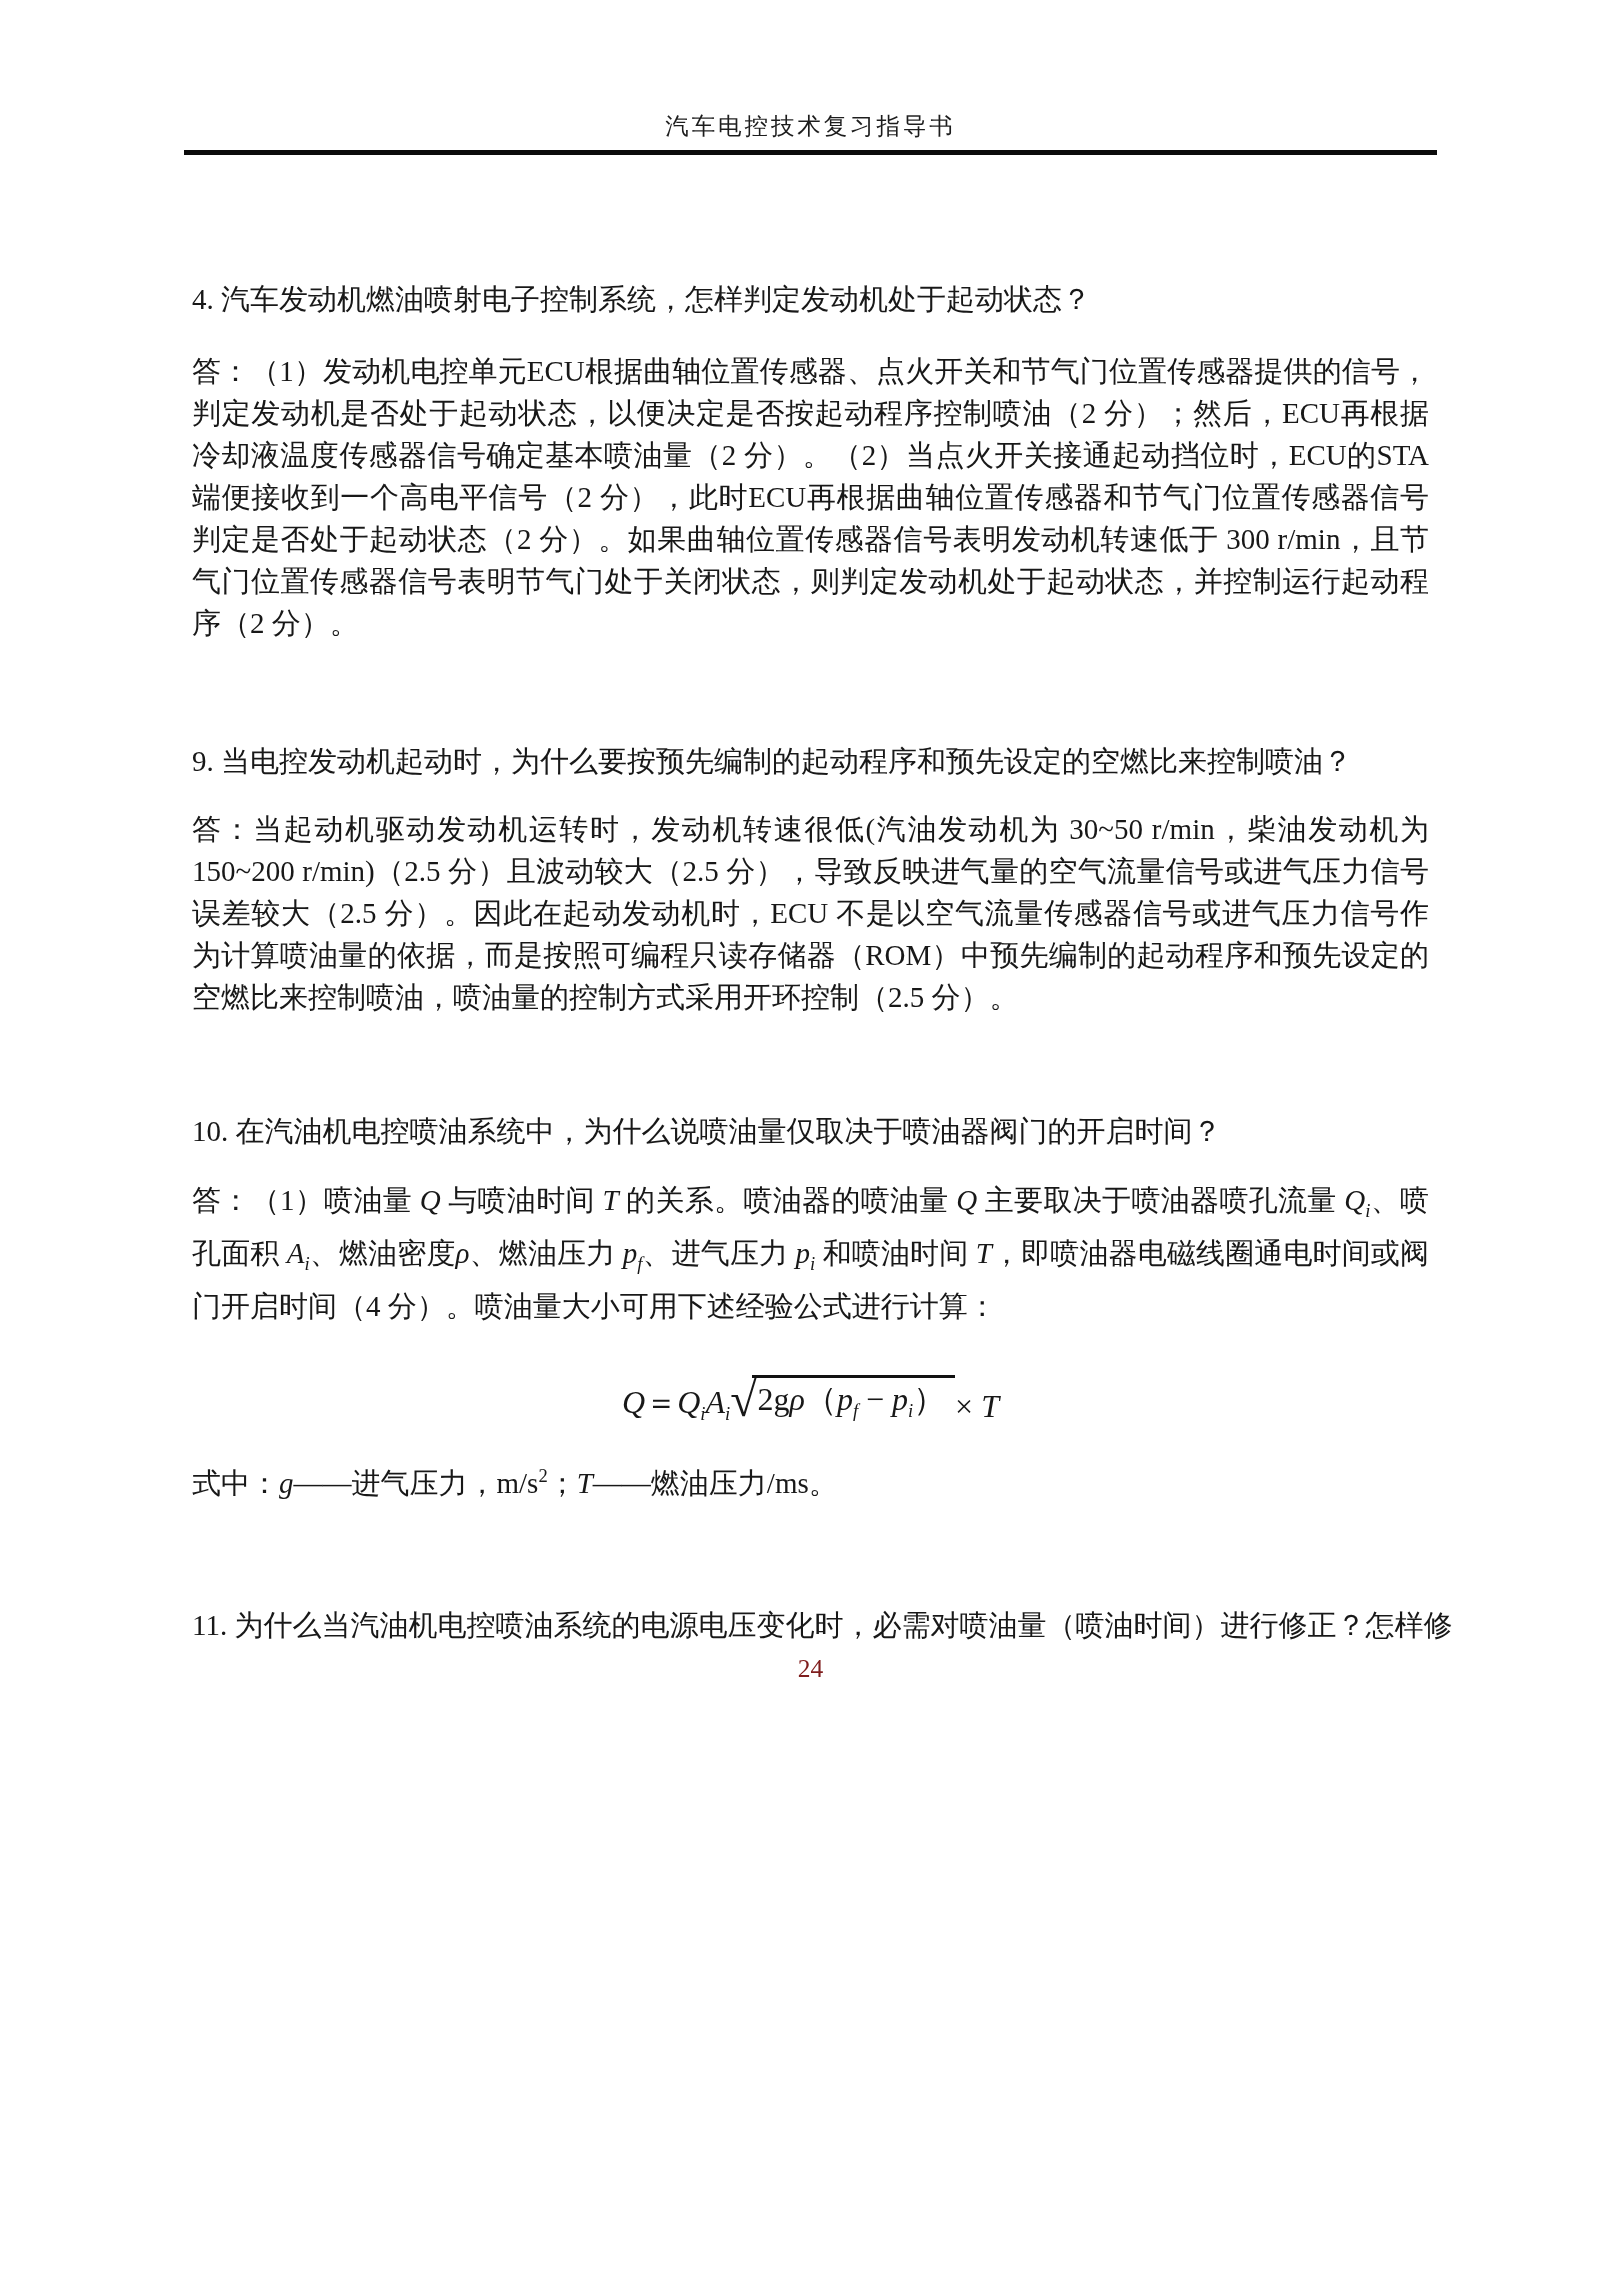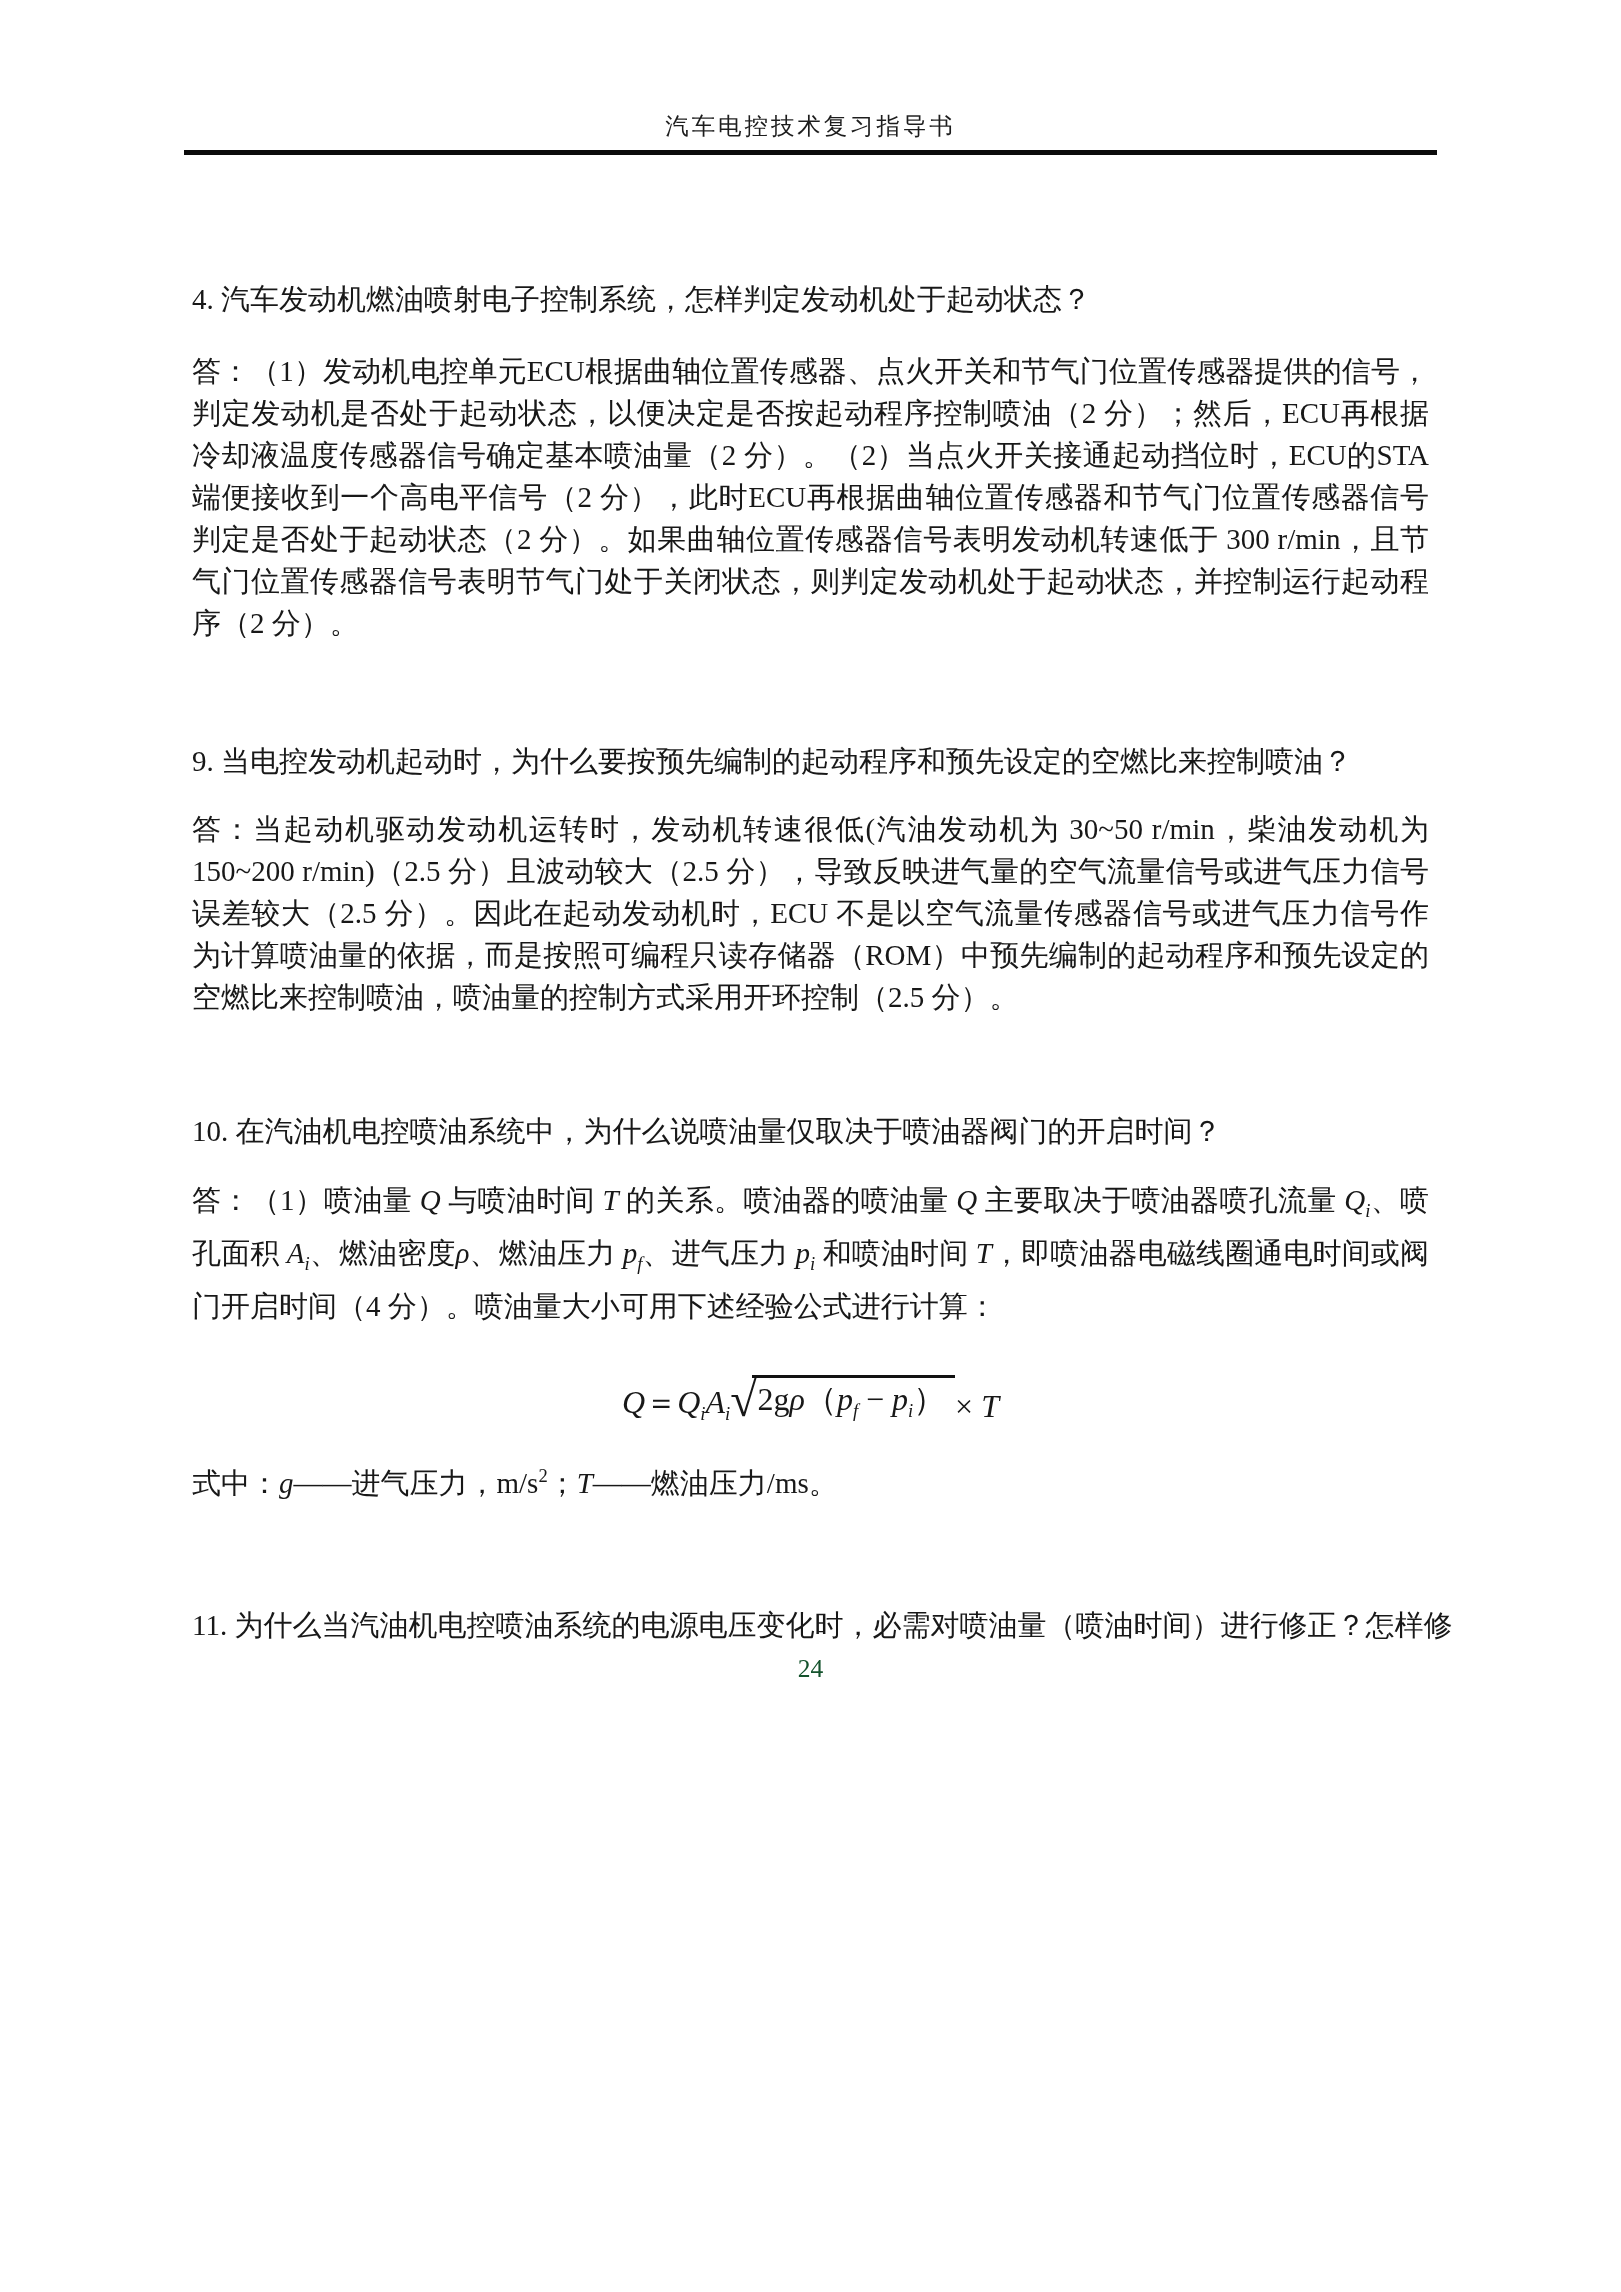--- a/index.html
+++ b/index.html
@@ -73,21 +73,21 @@
     border-top: 3.9px solid #111;
     padding: 2px 9.8px 0 5.9px;
   }
   .legend { margin-top: 29px; }
   .q10-answer2 { margin-top: 17.6px; }
   .q11-question { margin-top: 95px; }
   .page-number {
     margin-top: 2px;
     text-align: center;
     font-size: 25.5px;
-    color: #14532d;
+    color: #7f1d1d;
   }
   .it  { font-style: italic; }
   .sub { font-style: italic; font-size: 18.6px; vertical-align: -6.9px; }
   .sup { font-size: 18.6px; vertical-align: 10.8px; }
 </style>
 </head>
 <body>
 
 <div class="page">
 

